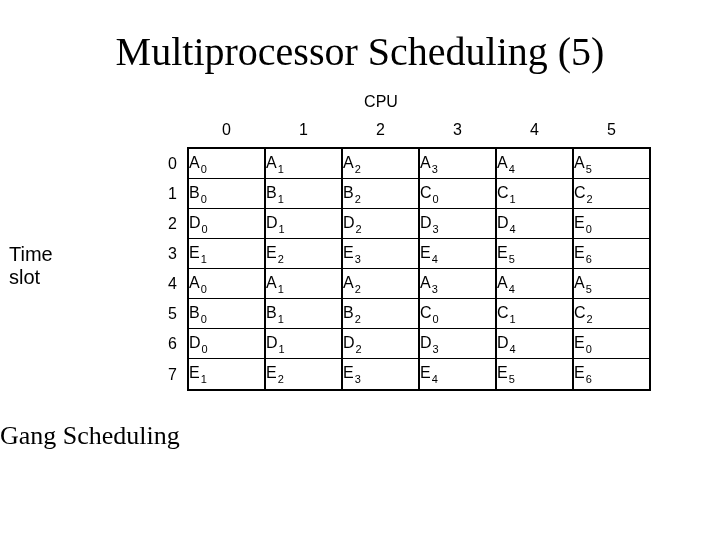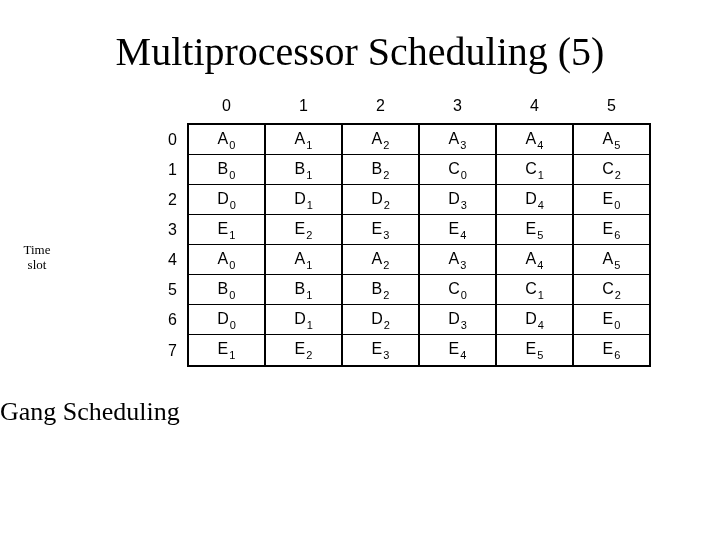--- a/index.html
+++ b/index.html
@@ -34,23 +34,22 @@
     font-family: Arial, Helvetica, sans-serif;
     font-size: 16px;
     margin-left: 42px;
     margin-bottom: 6px;
   }
   .timeslot-label {
     position: absolute;
     left: -60px;
     top: 150px;
     width: 56px;
-    font-family: Liberation Serif, serif;
-    font-size: 13px;
-    text-align: center;
+    font-family: Liberation Sans, sans-serif;
+    font-size: 20px;
     line-height: 1.15;
   }
   table.sched {
     border-collapse: collapse;
     margin-left: 42px;
     width: 540px;
     table-layout: fixed;
   }
   table.sched th.colhdr {
     font-family: Arial, Helvetica, sans-serif;
@@ -68,21 +67,21 @@
     padding-right: 10px;
     border: none;
     width: 26px;
   }
   table.sched th.corner {
     border: none;
   }
   table.sched td.cell {
     font-family: Arial, Helvetica, sans-serif;
     font-size: 16px;
-    text-align: center;
+    text-align: left;
     height: 30px;
     border-left: 2px solid #000;
     border-right: 2px solid #000;
     padding: 0;
     position: relative;
   }
   table.sched tr.firstrow td.cell {
     border-top: 2px solid #000;
   }
   table.sched tr.lastrow td.cell {
@@ -113,20 +112,21 @@
 </style>
 </head>
 <body>
 
 <div class="slide">
 
   <h1 class="title">Multiprocessor Scheduling (5)</h1>
 
   <div class="table-area">
 
+    <div class="cpu-label">CPU</div>
 
     <div class="timeslot-label">
       <span>Time</span><br>
       <span>slot</span>
     </div>
 
     <table class="sched">
       <thead>
         <tr>
           <th class="corner"></th>

